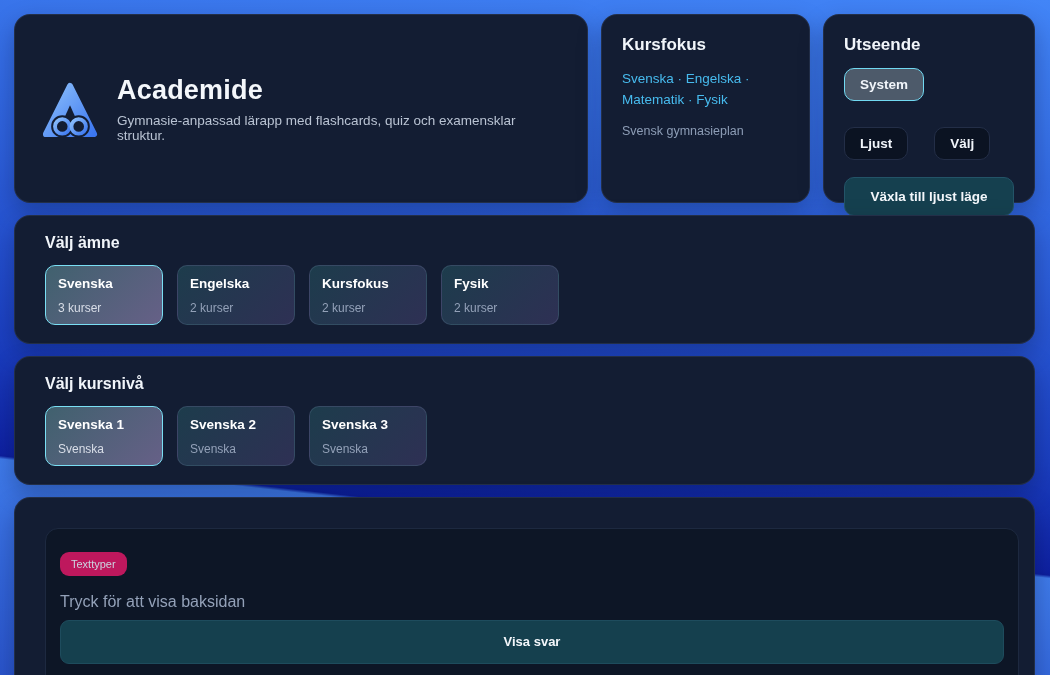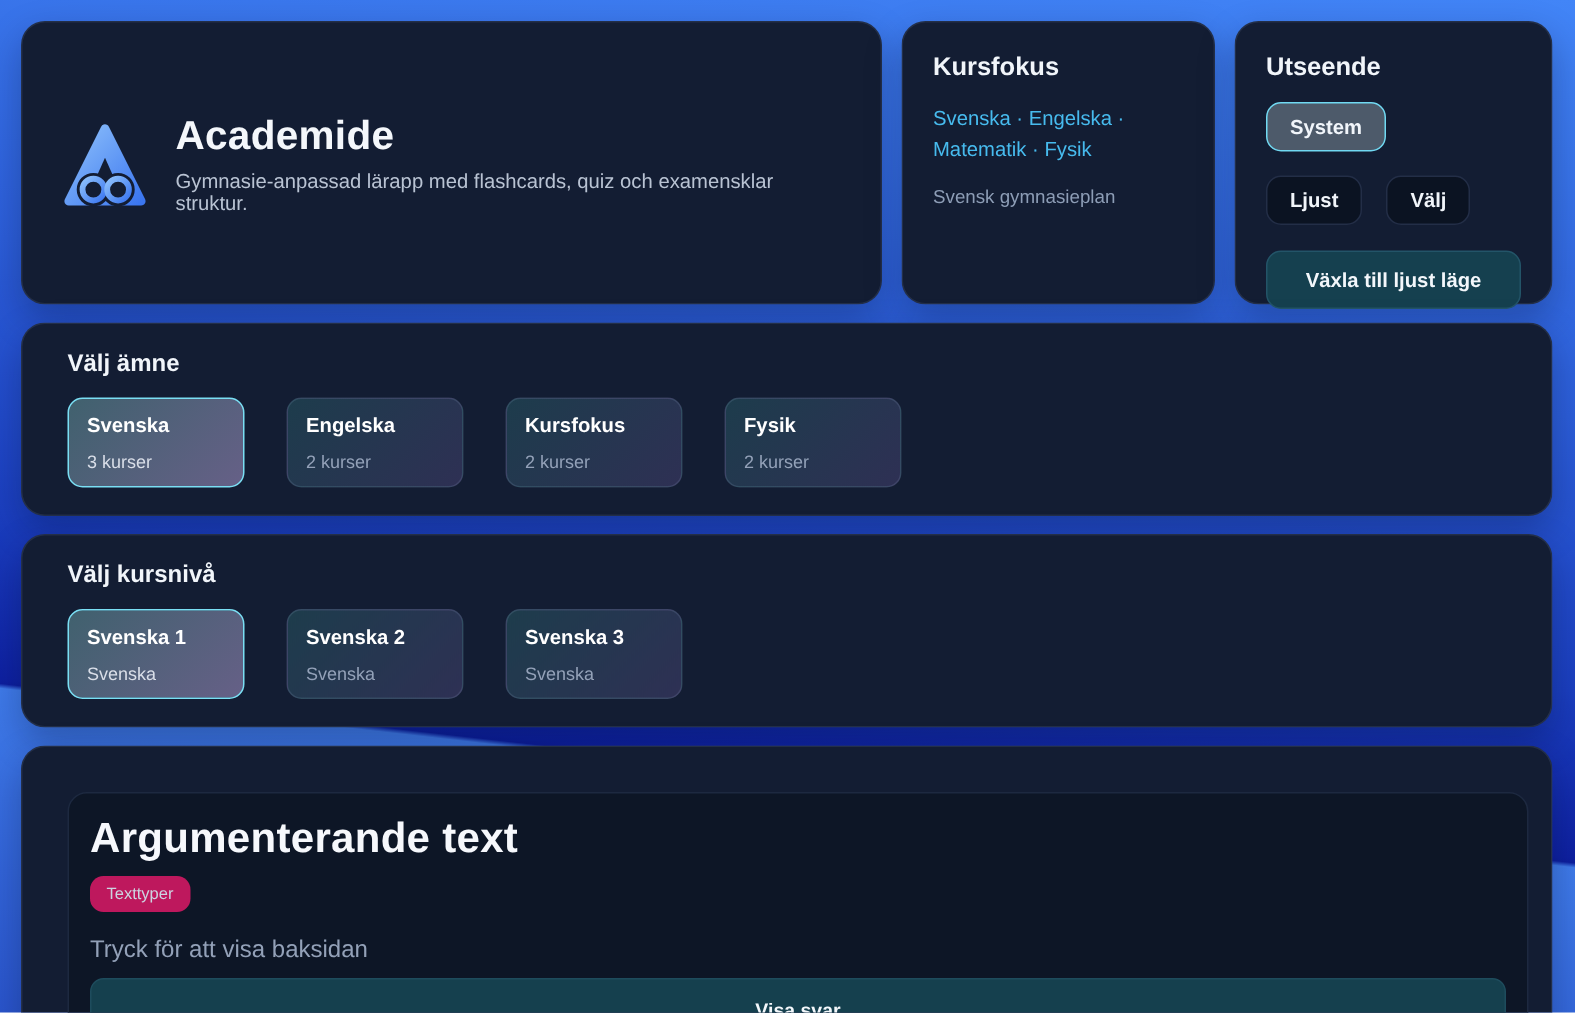--- a/index.html
+++ b/index.html
@@ -28,38 +28,38 @@
   .hero-logo { width:58px; height:58px; flex:0 0 auto; }
   .hero-title { font-size:27px; font-weight:bold; letter-spacing:0.2px; color:#f4f7fb; }
   .hero-tagline { font-size:13.5px; color:#b9c3d3; margin-top:7px; }
 
   .card-pad { padding:20px 20px; height:189px; }
   .card-heading { font-size:17px; font-weight:bold; color:#f1f5fa; }
 
   .kursfokus-subjects { margin-top:14px; font-size:13.5px; line-height:1.55; color:#47bbee; width:172px; }
   .kursfokus-note { margin-top:13px; font-size:12.5px; color:#8d9db6; }
 
-  .mode-row { margin-top:13px; display:flex; flex-wrap:wrap; gap:16px; width:150px; }
+  .mode-row { margin-top:13px; display:flex; flex-wrap:wrap; gap:26px; width:150px; }
   .mode-btn {
     font-family:inherit; font-size:13.5px; font-weight:bold; color:#f1f5fa;
     background:#0b1322; border:1px solid #232e47; border-radius:10px;
     padding:8px 15px; cursor:pointer;
   }
   .mode-btn.selected { background:#4d5a6a; border:1.5px solid #71d9f2; }
   .toggle-btn {
     display:block; width:100%; margin-top:17px;
     font-family:inherit; font-size:13.5px; font-weight:bold; color:#f3f7fb;
     background:#15404f; border:1px solid #235468; border-radius:10px;
     padding:11px 16px; cursor:pointer; text-align:center;
   }
 
   
   .section { padding:16px 16px 18px 16px; }
   .section-heading { font-size:16px; font-weight:bold; color:#f1f5fa; margin:2px 0 13px 14px; }
-  .pick-row { display:flex; gap:28px; margin-left:14px; }
+  .pick-row { display:flex; gap:14px; margin-left:14px; }
   .pick-btn {
     width:118px; height:60px; border-radius:10px; padding:10px 12px 9px 12px;
     display:flex; flex-direction:column; justify-content:space-between; align-items:flex-start;
     font-family:inherit; text-align:left; cursor:pointer;
     background:linear-gradient(135deg,#1d3c4c 0%, #2e3054 100%);
     border:1px solid rgba(170,190,225,0.14);
   }
   .pick-btn.selected {
     background:linear-gradient(135deg,#40616e 0%, #666087 100%);
     border:1.5px solid #7adff4;
@@ -173,20 +173,19 @@
       </button>
       <button class="pick-btn">
         <span class="pick-title">Svenska 3</span>
         <span class="pick-sub">Svenska</span>
       </button>
     </div>
   </section>
 
   <section class="panel flash">
     <div class="flash-card">
-      <div class="flash-front">Argumenterande text</div>
       <span class="flash-tag">Texttyper</span>
       <div class="flash-hint">Tryck för att visa baksidan</div>
       <button class="reveal-btn">Visa svar</button>
     </div>
   </section>
 
 </div>
 
 </body></html>

